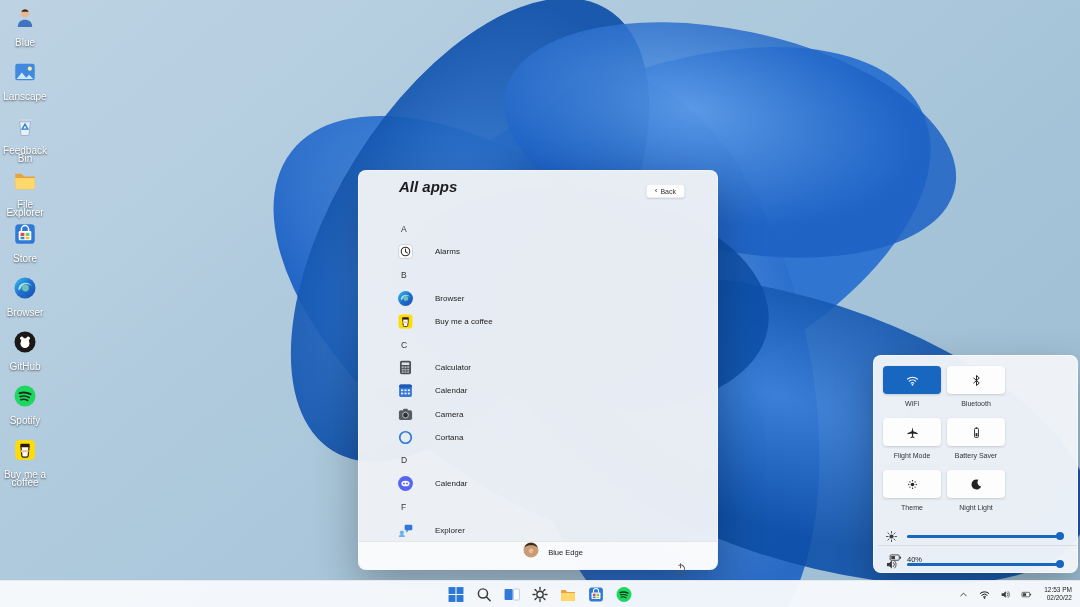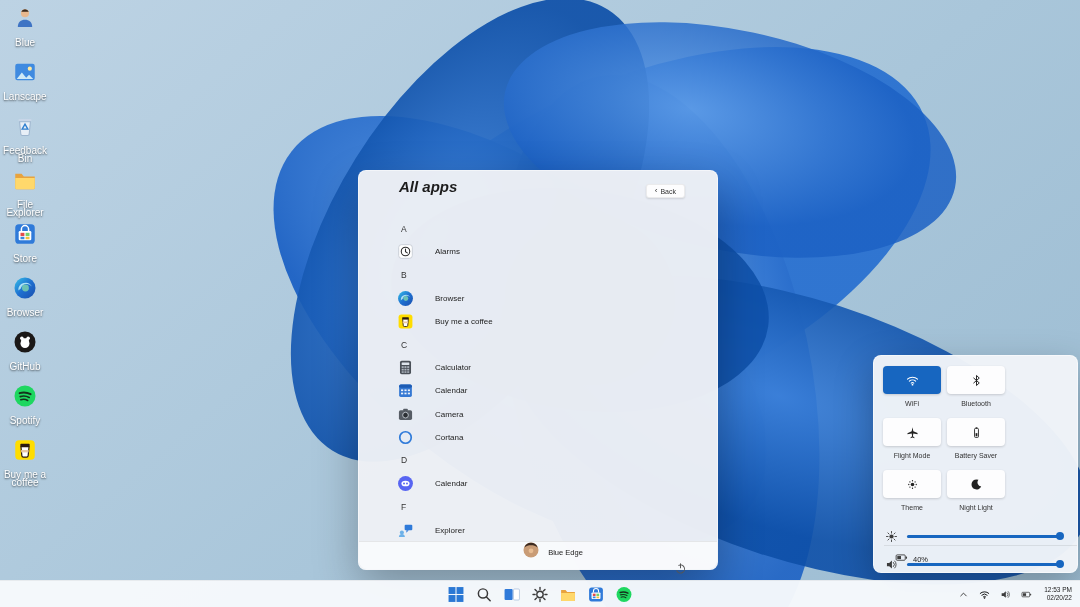--- a/index.html
+++ b/index.html
@@ -44,21 +44,21 @@
   .qs-grid { display:flex; flex-wrap:wrap; gap:0 6px; padding:10px 9px 0 9px; }
   .qs-cell { width:58px; display:flex; flex-direction:column; align-items:center; margin-bottom:11px; }
   .qs-btn { width:58px; height:28px; background:#fdfdfe; border-radius:4px; box-shadow:0 1px 2.5px rgba(0,0,0,.16);
     display:flex; align-items:center; justify-content:center; cursor:pointer; color:#222; }
   .qs-btn.active { background:#1766c0; color:#fff; }
   .qs-label { margin-top:6px; font-size:7px; color:#333; text-align:center; }
   .qs-slider { display:flex; align-items:center; height:28px; padding:0 14px 0 11px; gap:9px; cursor:pointer; }
   .qs-track { position:relative; flex:1; height:3px; background:#c6cdd6; border-radius:2px; }
   .qs-fill { position:absolute; left:0; top:0; height:3px; background:#1766c0; border-radius:2px; }
   .qs-thumb { position:absolute; top:-2.5px; width:8px; height:8px; background:#1766c0; border-radius:50%; }
-  .qs-footer { position:absolute; left:10px; right:0; bottom:0; height:27px; border-top:1px solid rgba(0,0,0,.08);
+  .qs-footer { position:absolute; left:4px; right:0; bottom:0; height:27px; border-top:1px solid rgba(0,0,0,.08);
     display:flex; align-items:center; gap:5px; padding-left:11px; }
   .qs-batt-label { font-size:7.5px; color:#222; }
 
   
   #taskbar { position:absolute; left:0; right:0; bottom:0; height:27px; z-index:10;
     background:rgba(246,249,252,.97); border-top:1px solid rgba(0,0,0,.05); }
   .tb-center { position:absolute; left:50%; top:0; transform:translateX(-50%); height:100%; display:flex; align-items:center; gap:3px; }
   .tb-icon { width:25px; height:23px; display:flex; align-items:center; justify-content:center; border-radius:4px; cursor:pointer; }
   .tb-tray { position:absolute; right:5px; top:0; height:100%; display:flex; align-items:center; gap:7px; }
   .tray-ico { display:flex; align-items:center; justify-content:center; cursor:pointer; padding:2px; border-radius:3px; }

